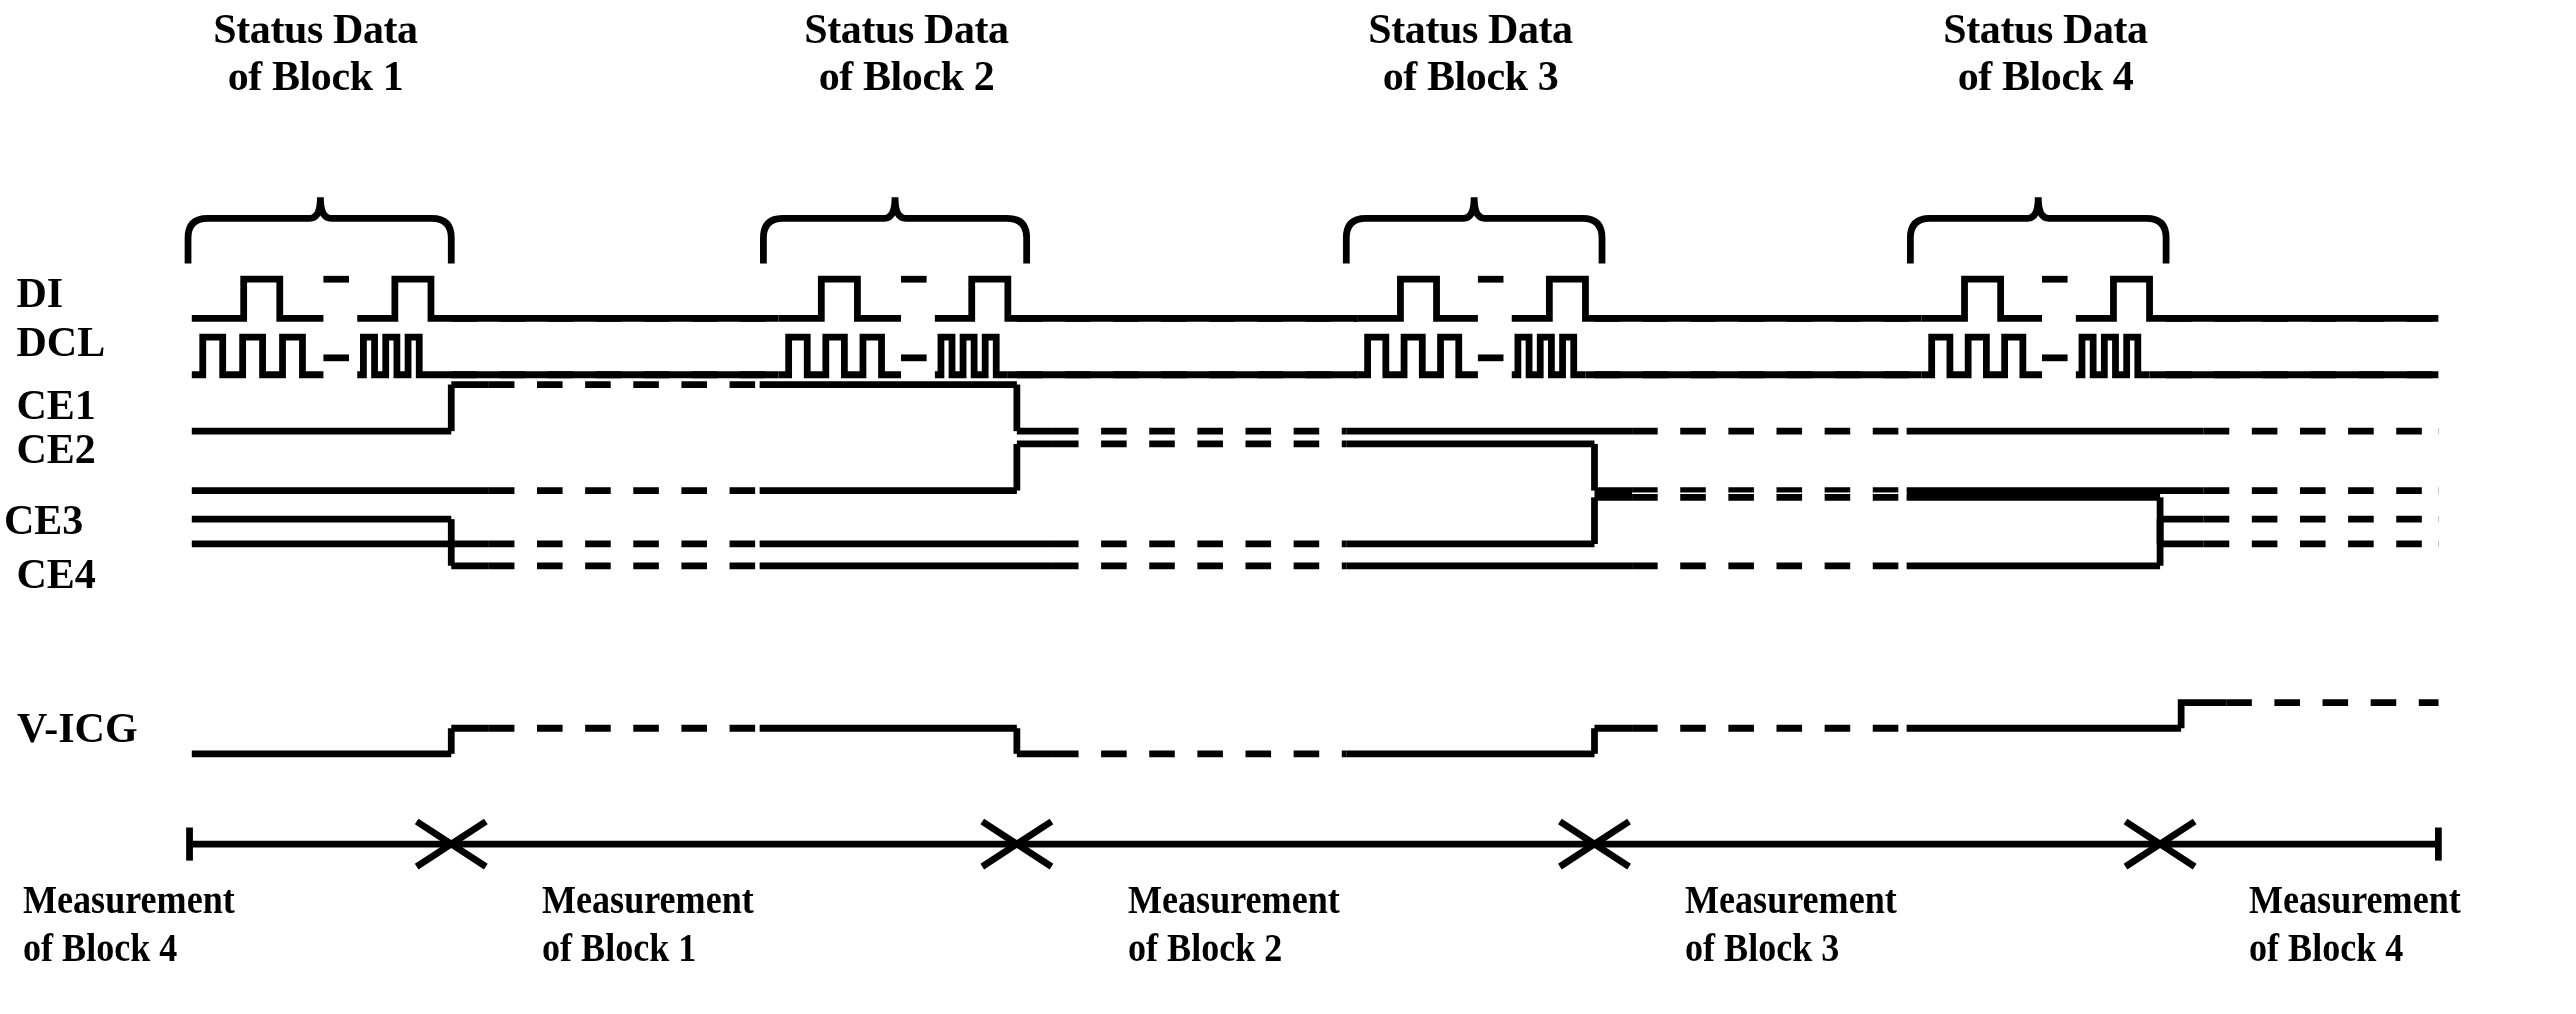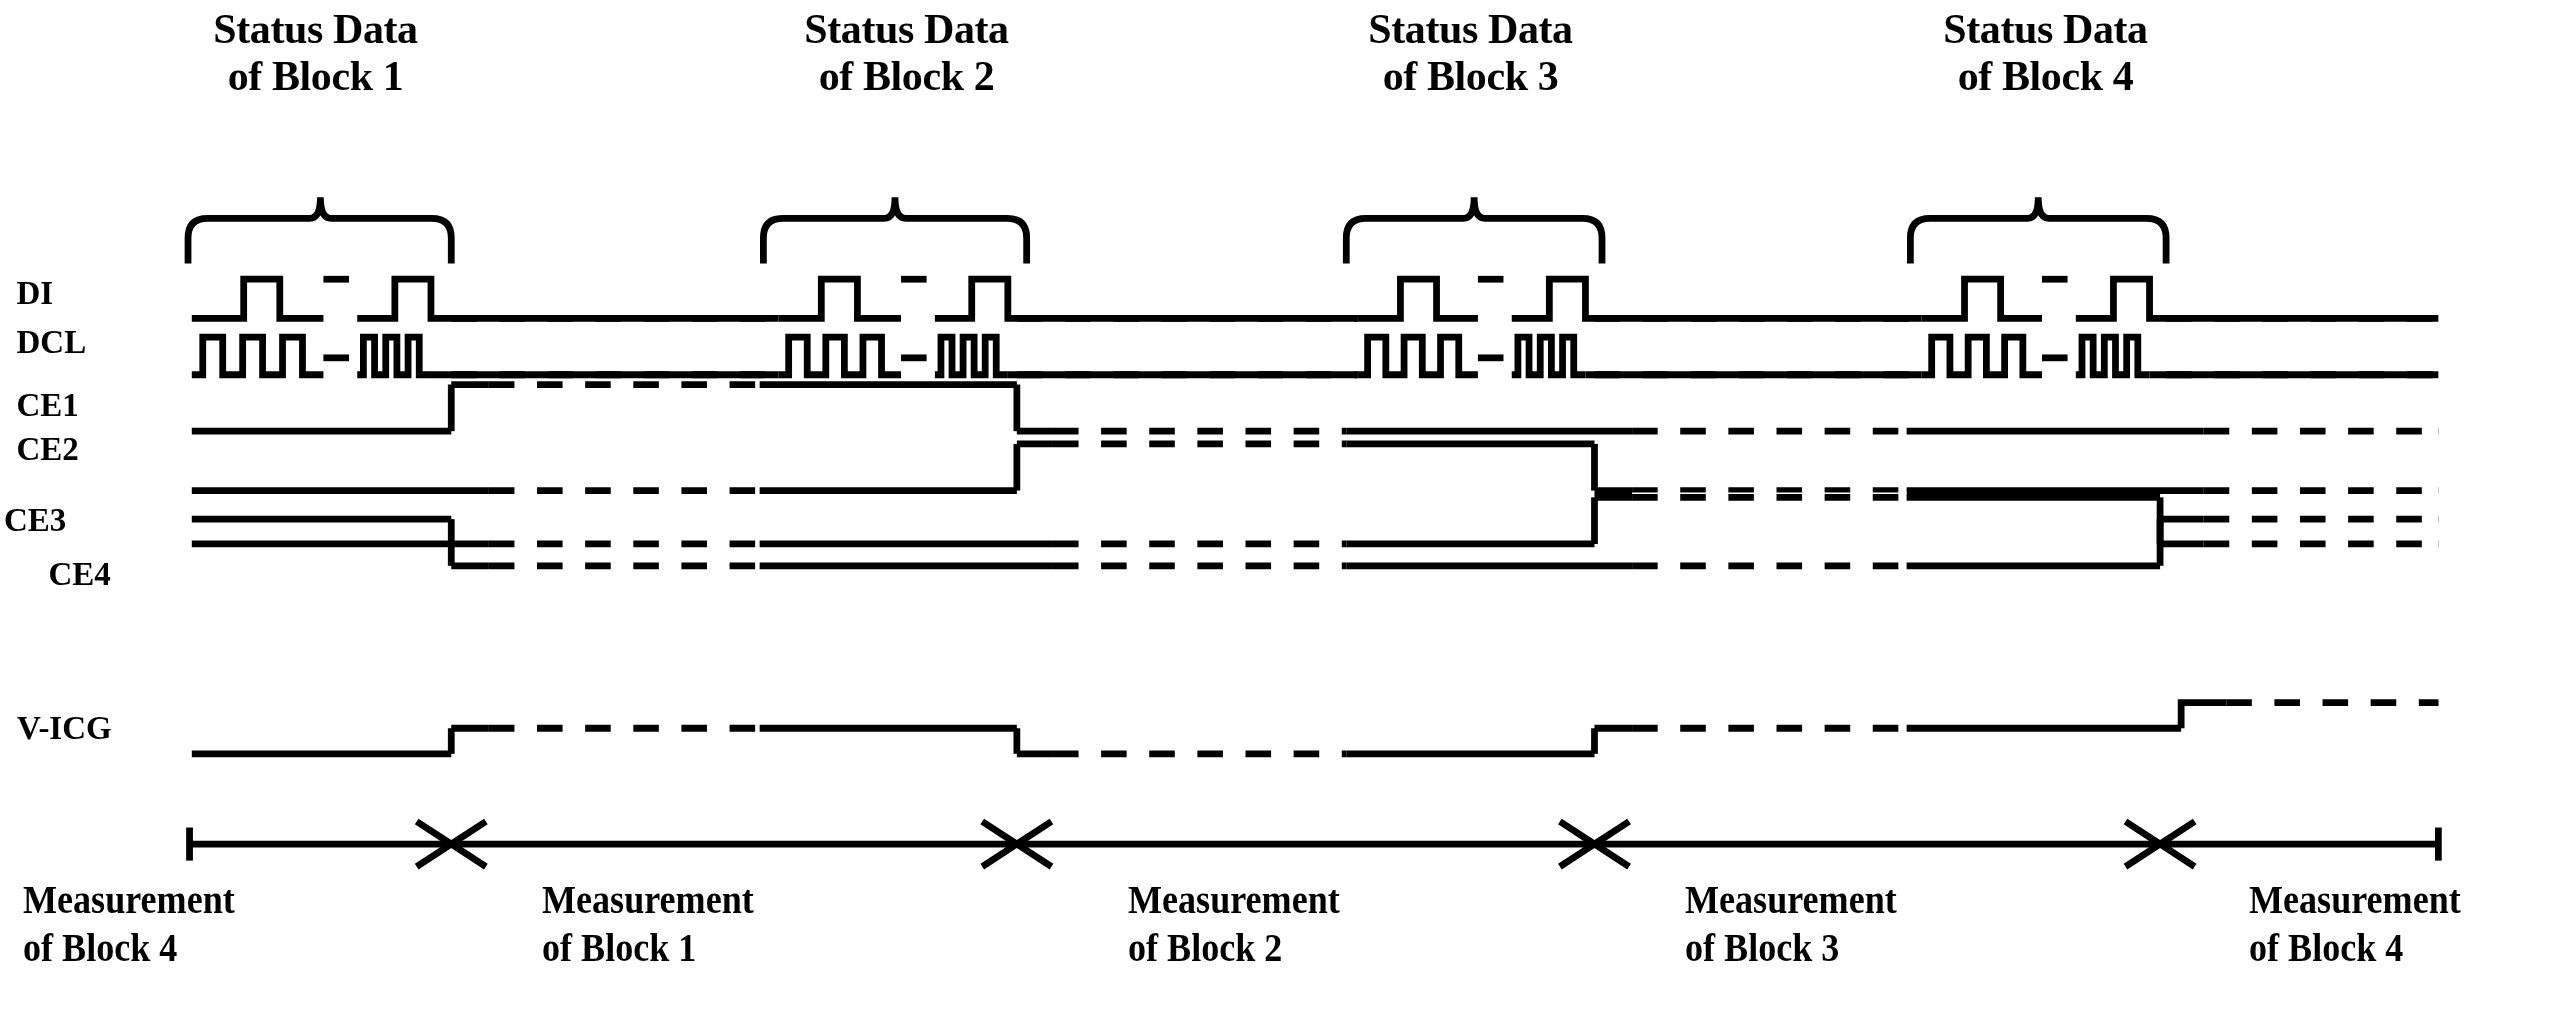--- a/index.html
+++ b/index.html
@@ -21,21 +21,21 @@
     line-height:47px;
     color:#000000;
     text-align:center;
     white-space:pre-line;
     letter-spacing:-0.4px;
   }
   .sig-label{
     position:absolute;
     font-family:"Liberation Serif","DejaVu Serif",serif;
     font-weight:bold;
-    font-size:33px;
+    font-size:42px;
     color:#000000;
     white-space:nowrap;
     line-height:42px;
   }
   .meas-label{
     position:absolute;
     font-family:"Liberation Serif","DejaVu Serif",serif;
     font-weight:bold;
     font-size:41px;
     line-height:48px;
@@ -182,21 +182,21 @@
   <div class="grp-title" style="left:1245px;top:6px;width:451px;">Status Data
 of Block 3</div>
   <div class="grp-title" style="left:1820px;top:6px;width:451px;">Status Data
 of Block 4</div>
 
   <div class="sig-label" style="left:16.5px;top:272px;">DI</div>
   <div class="sig-label" style="left:16.5px;top:321px;">DCL</div>
   <div class="sig-label" style="left:16.5px;top:384px;">CE1</div>
   <div class="sig-label" style="left:16.5px;top:428px;">CE2</div>
   <div class="sig-label" style="left:4px;top:499px;">CE3</div>
-  <div class="sig-label" style="left:16.5px;top:553px;margin-left:32px;">CE4</div>
+  <div class="sig-label" style="left:16.5px;top:553px;">CE4</div>
   <div class="sig-label" style="left:17px;top:707px;">V-ICG</div>
 
   <div class="meas-label" style="left:22.6px;top:875px;width:421px;">Measurement
 of Block 4</div>
   <div class="meas-label" style="left:542px;top:875px;width:421px;">Measurement
 of Block 1</div>
   <div class="meas-label" style="left:1128px;top:875px;width:421px;">Measurement
 of Block 2</div>
   <div class="meas-label" style="left:1685px;top:875px;width:421px;">Measurement
 of Block 3</div>

